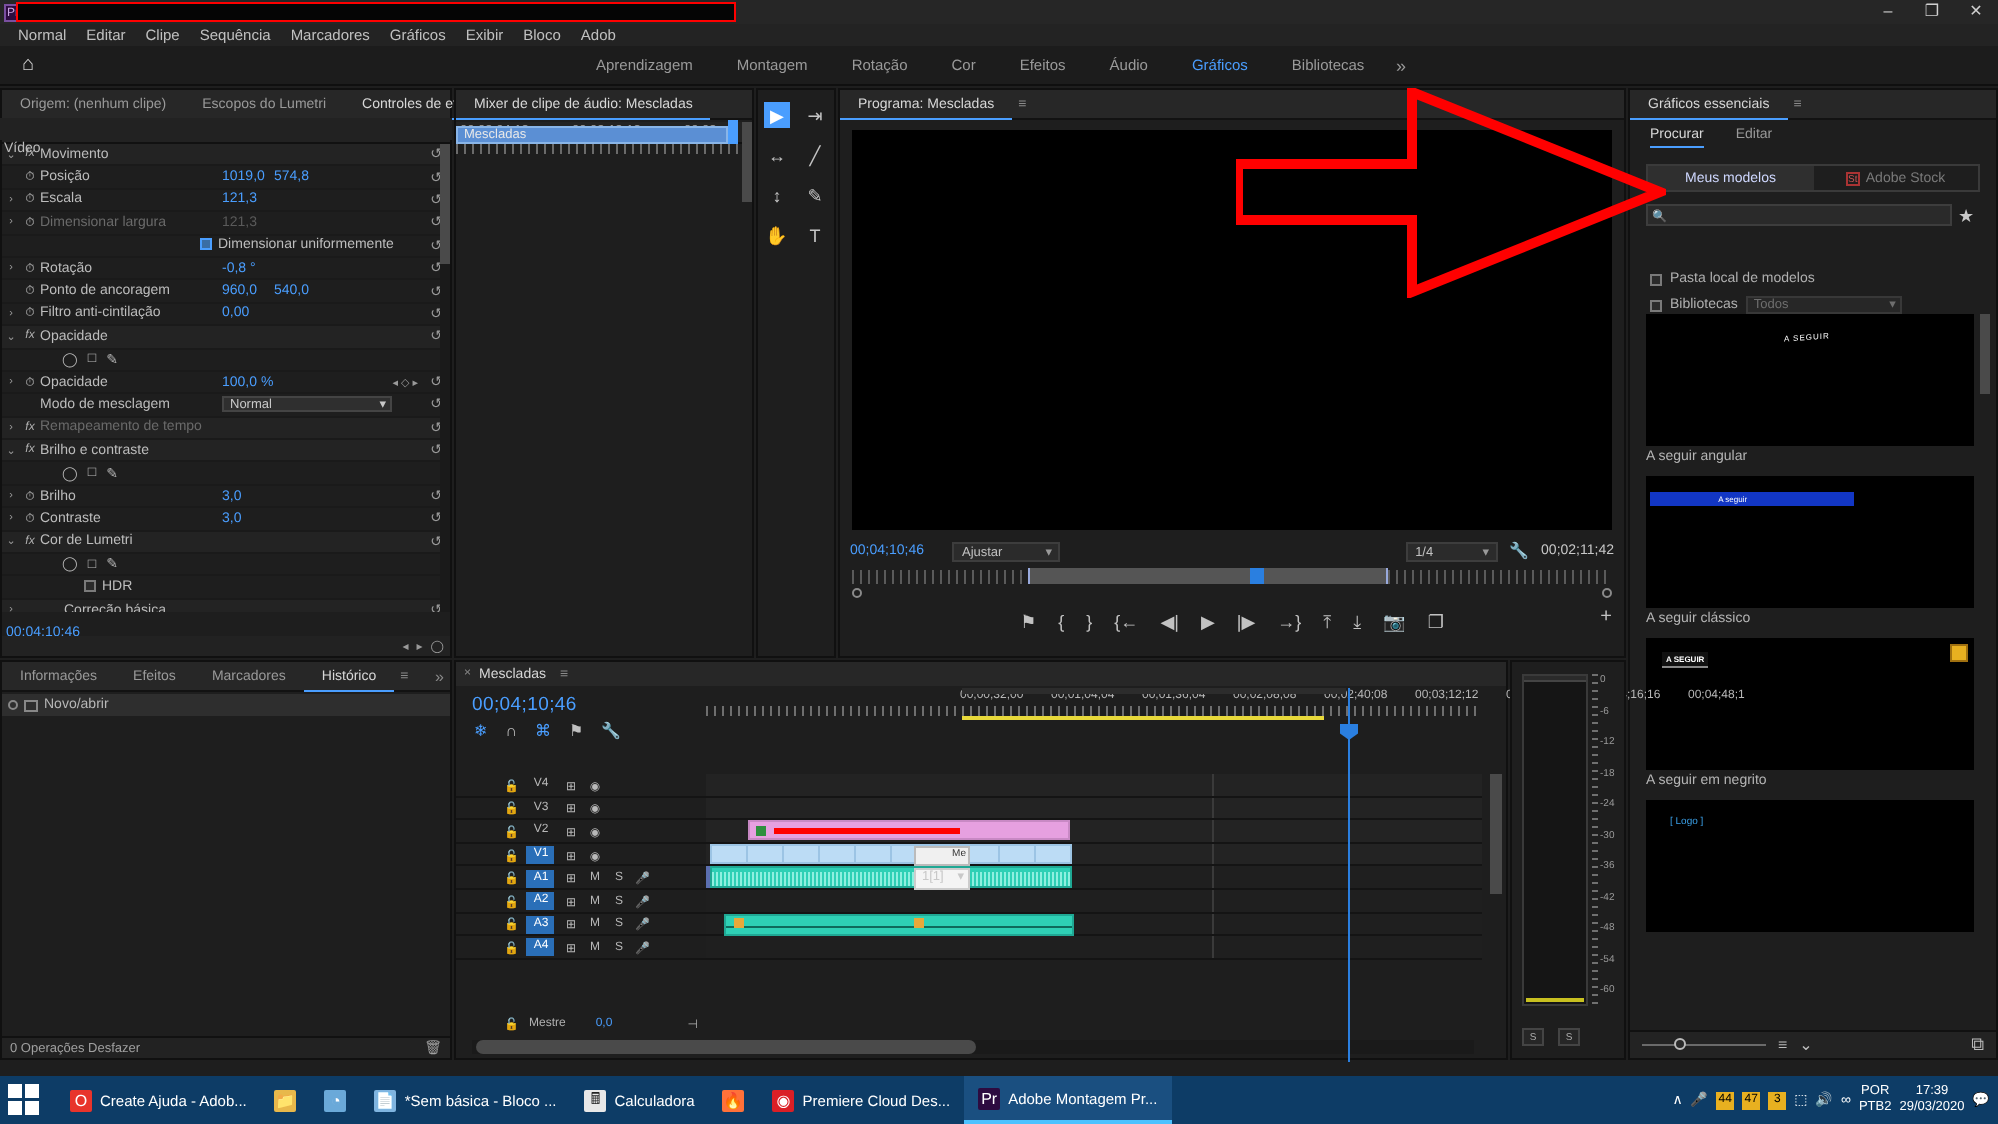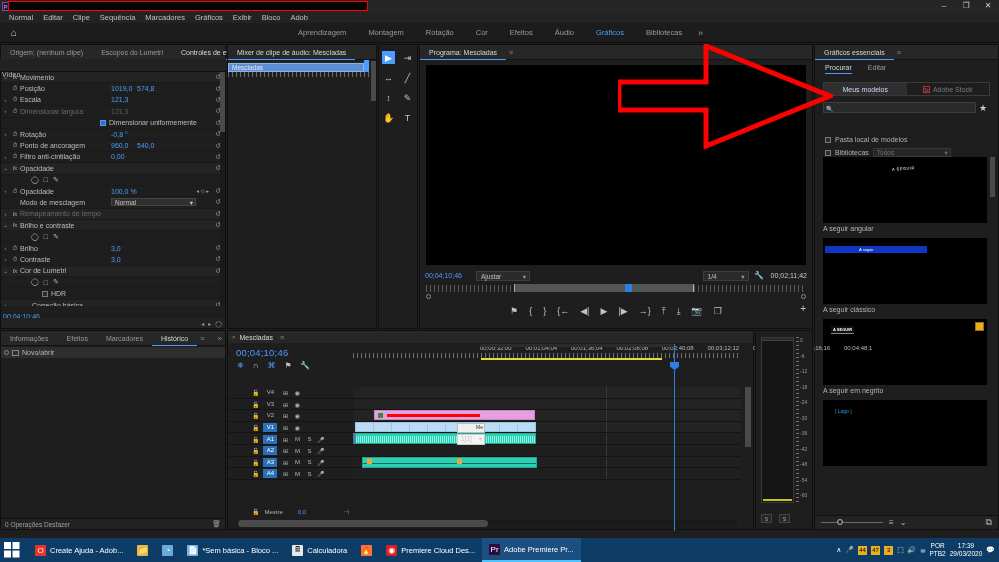--- a/index.html
+++ b/index.html
@@ -856,21 +856,21 @@
       </div>
       <div class="tbi">
         <span class="ic" style="background: rgb(255, 113, 57); color: rgb(255, 255, 255);">🔥</span>
       </div>
       <div class="tbi">
         <span class="ic" style="background: rgb(218, 31, 38); color: rgb(255, 255, 255);">◉</span>
         <span>Premiere Cloud Des...</span>
       </div>
       <div class="tbi active">
         <span class="ic" style="background: rgb(45, 11, 64); color: rgb(255, 255, 255);">Pr</span>
-        <span>Adobe Premiere Pr...</span>
+        <span>Adobe Montagem Pr...</span>
       </div>
     </div>
   <div id="tb-tray">
       <span>∧</span>
       <span>🎤</span>
       <span class="sq">44</span>
       <span class="sq">47</span>
       <span class="sq">3</span>
       <span>⬚</span>
       <span>🔊</span>

